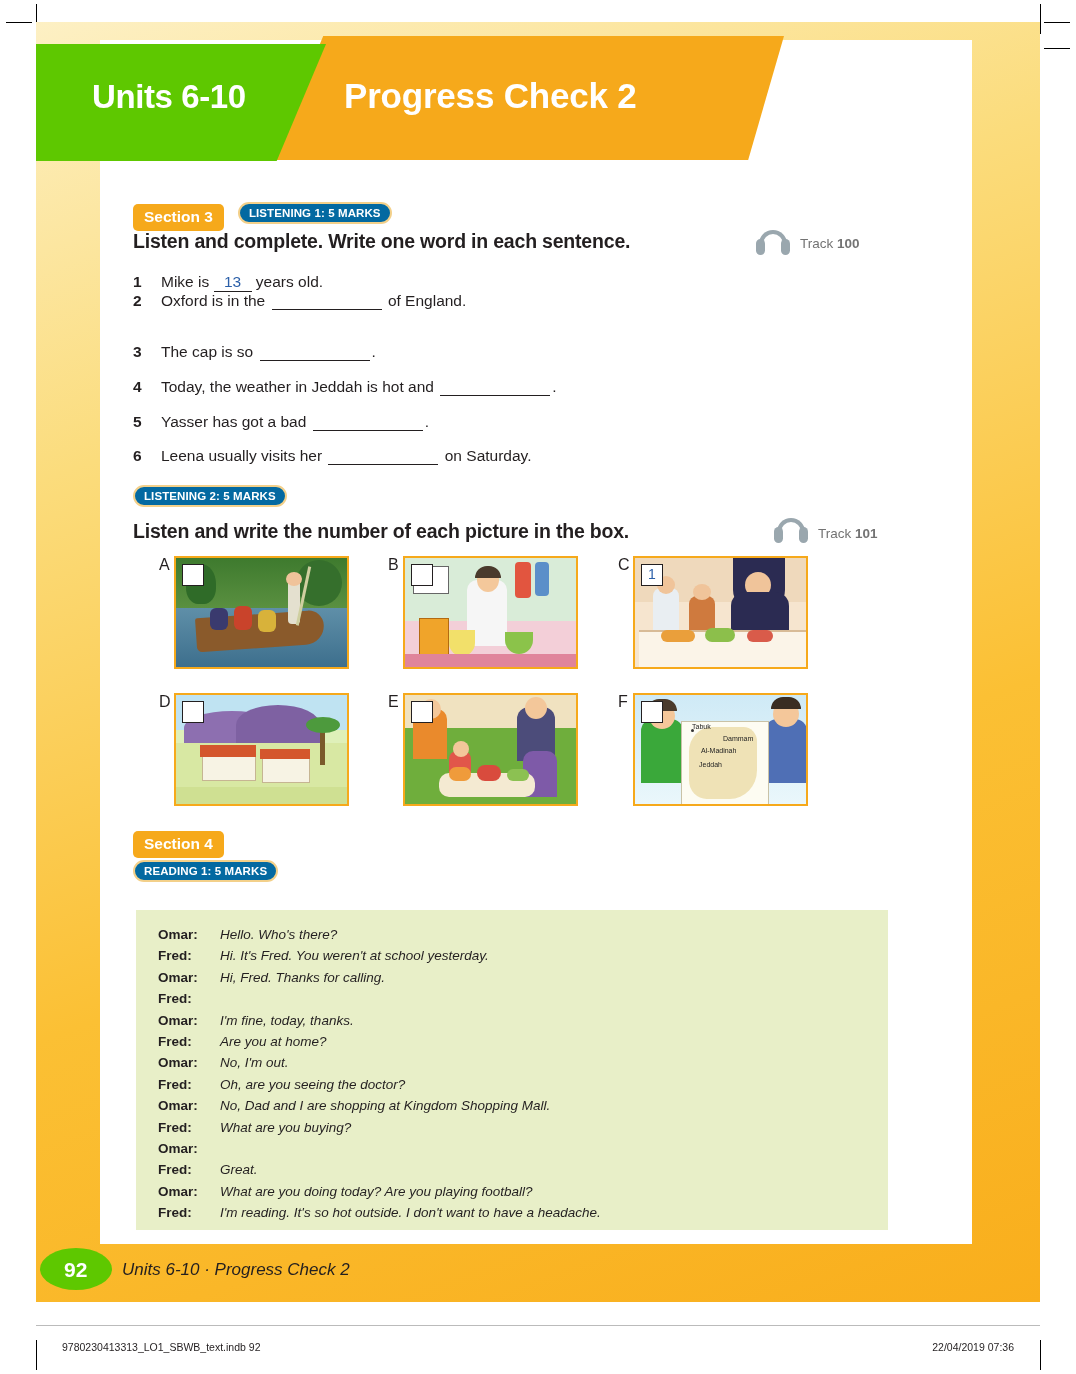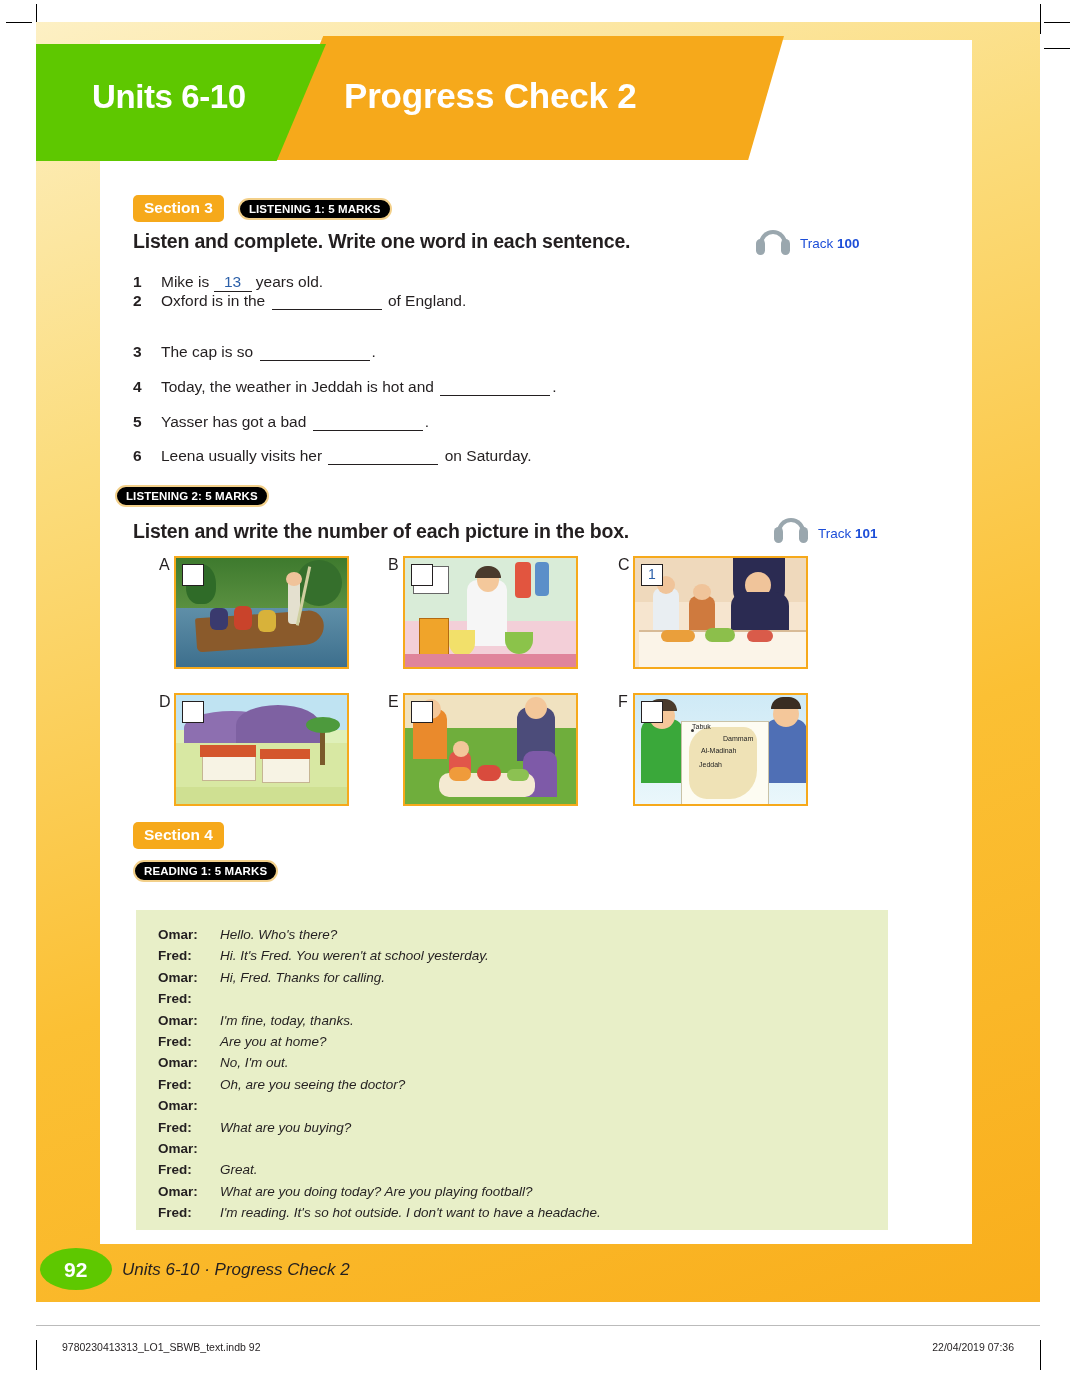--- a/index.html
+++ b/index.html
@@ -88,23 +88,24 @@
     color: #ffffff;
     font-weight: bold;
     text-align: center;
     white-space: nowrap;
   }
   .pill-section {
     background: #f6a91b;
     font-size: 15.5px;
     padding: 4px 11px 5px 11px;
     border-radius: 5px;
+    margin-top: 9px;
   }
   .pill-marks {
-    background: #000000;
+    background: #0369a1;
     border: 2px solid #f3d08a;
     font-size: 11.5px;
     padding: 3px 9px 3px 9px;
     border-radius: 11px;
     letter-spacing: 0.1px;
   }
 
   
   #section3-head {
     position: absolute;
@@ -144,21 +145,21 @@
     width: 9px; height: 16px;
     background: #9aa7ae;
     border-radius: 5px;
   }
   .headphone .ear.l { left: 0; }
   .headphone .ear.r { right: 0; }
 
   .track {
     position: absolute;
     font-size: 13.5px;
-    color: #1d4ed8;
+    color: #737373;
   }
   .track b { font-weight: bold; }
 
   
   .qrow {
     position: absolute;
     font-size: 15.5px;
     color: #231f20;
     white-space: nowrap;
   }
@@ -375,21 +376,21 @@
   <span class="qnum">5</span><span>Yasser has got a bad</span>
   <span class="blank"></span><span>.</span>
 </div>
 
 <div class="qrow" style="left:133px;top:447px;">
   <span class="qnum">6</span><span>Leena usually visits her</span>
   <span class="blank"></span>
   <span>on Saturday.</span>
 </div>
 
-<div style="position:absolute;left:115px;top:485px;">
+<div style="position:absolute;left:133px;top:485px;">
   <span class="pill pill-marks">LISTENING 2: 5 MARKS</span>
 </div>
 <div class="instruction" id="instruction-2">Listen and write the number of each picture in the box.</div>
 <div class="headphone" style="left:774px;top:518px;">
   <div class="band"></div>
     <div class="ear l"></div>
     <div class="ear r"></div>
 </div>
 <div class="track" style="left:818px;top:526px;">
   <span>Track</span>
@@ -545,20 +546,21 @@
   <div class="dline">
       <span class="dspk">Omar:</span>
       <span class="dtext">No, I'm out.</span>
     </div>
   <div class="dline">
       <span class="dspk">Fred:</span>
       <span class="dtext">Oh, are you seeing the doctor?</span>
     </div>
   <div class="dline">
       <span class="dspk">Omar:</span>
+      <span class="dtext">No, Dad and I are shopping at Kingdom Shopping Mall.</span>
     </div>
   <div class="dline">
       <span class="dspk">Fred:</span>
       <span class="dtext">What are you buying?</span>
     </div>
   <div class="dline">
       <span class="dspk">Omar:</span>
     </div>
   <div class="dline">
       <span class="dspk">Fred:</span>

